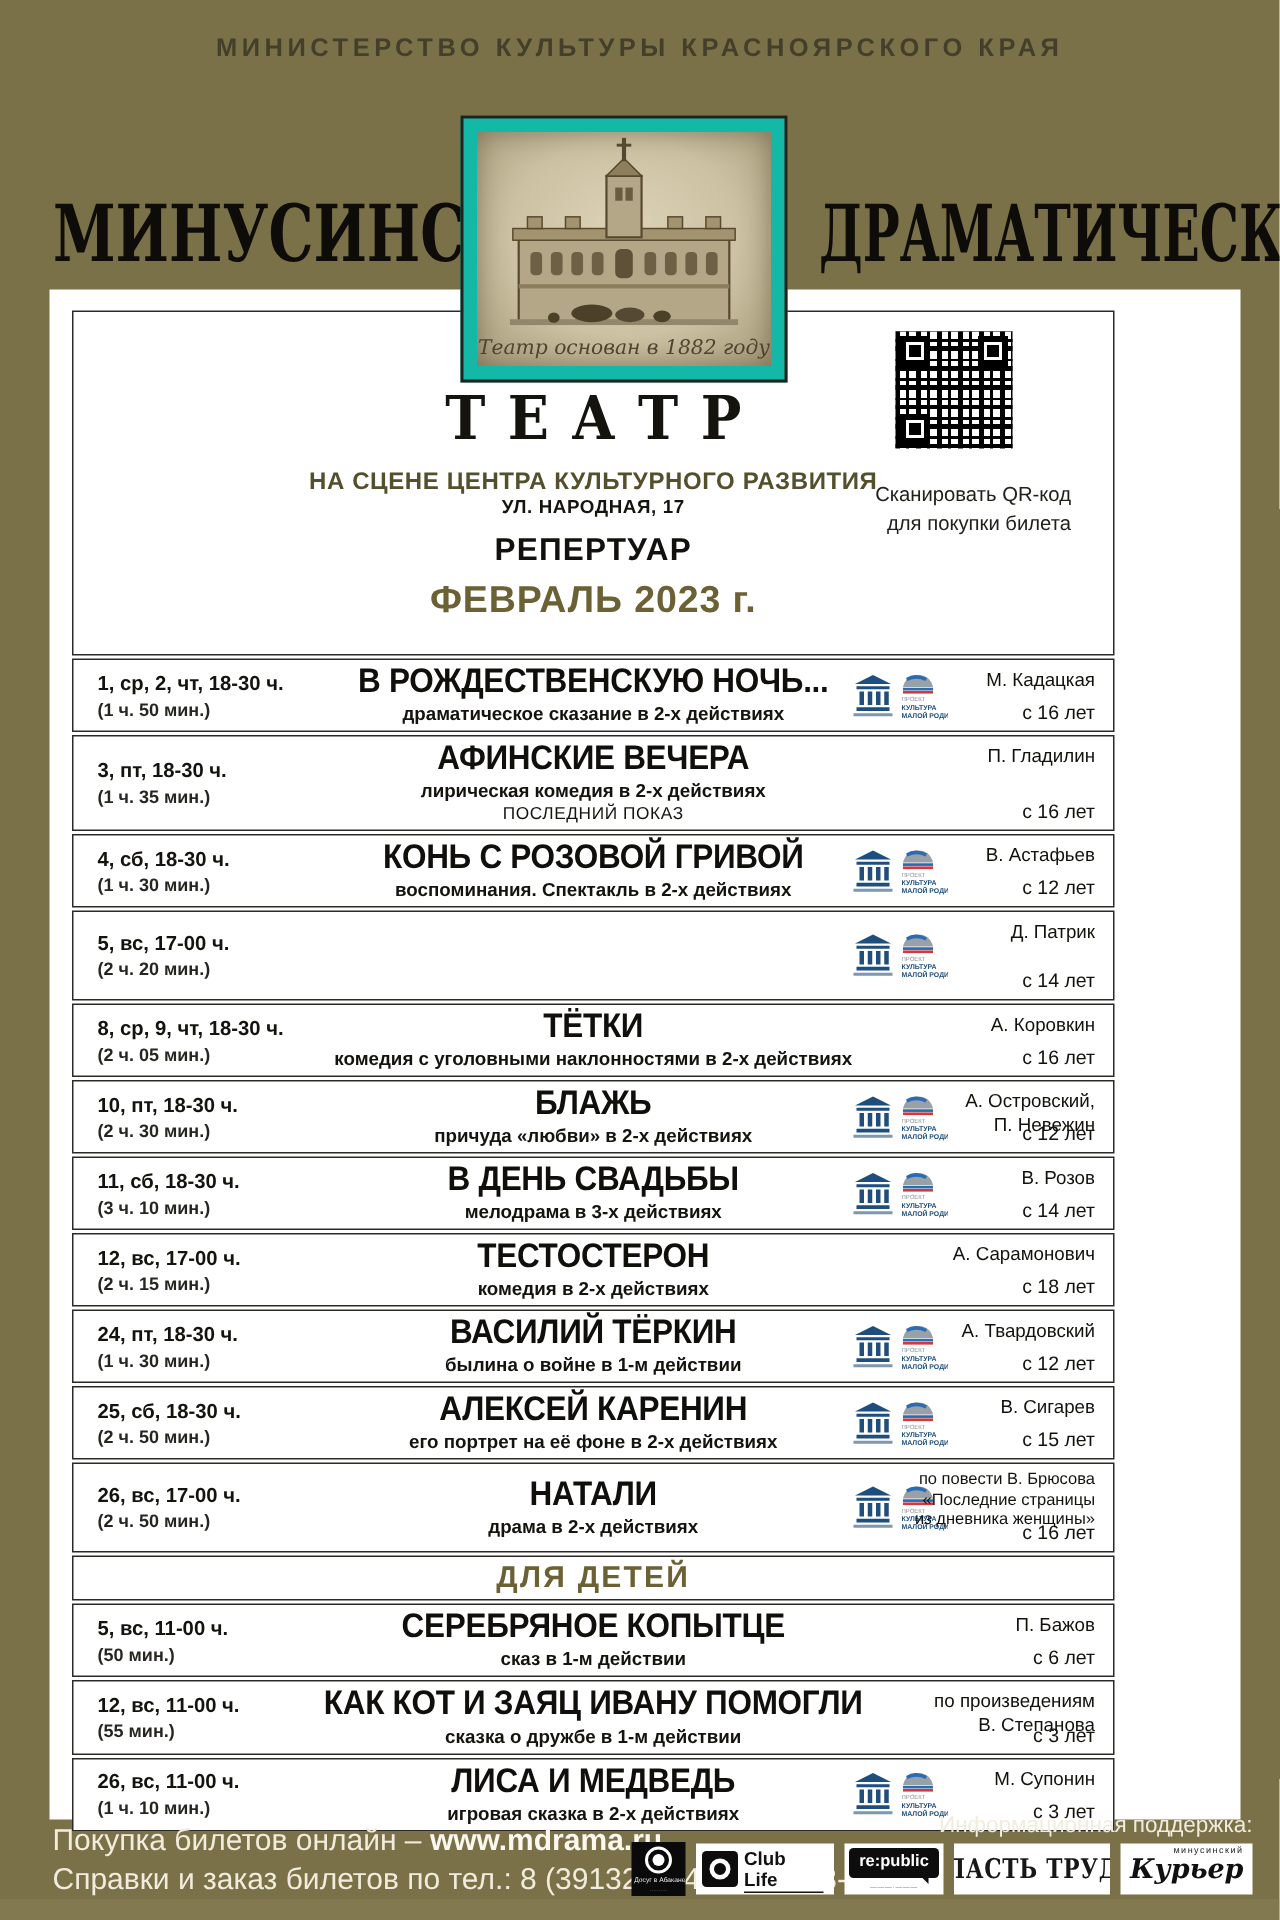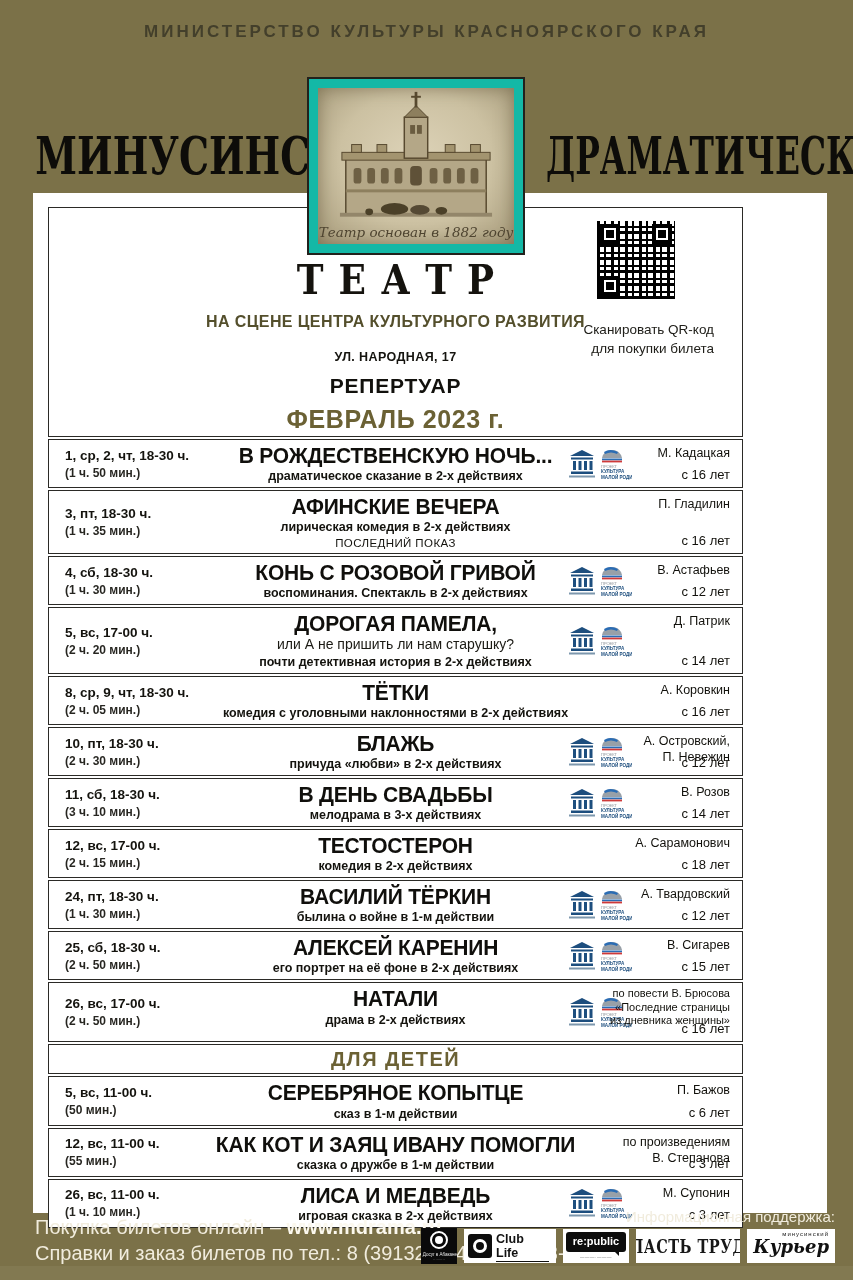--- a/index.html
+++ b/index.html
@@ -40,38 +40,38 @@
   
   .white-panel{position:absolute;left:33px;top:193px;width:794px;height:1020px;background:#fff}
   .inner{position:absolute;left:15px;top:14px;width:695px;display:flex;flex-direction:column;gap:2px}
   .box{border:1px solid #2b2a26;background:#fff;box-sizing:border-box}
 
   
   .head-box{height:230px;position:relative;text-align:center}
   .teatr{margin-top:50px;font-family:"DejaVu Serif","Liberation Serif",serif;font-weight:bold;font-size:36px;color:#15130e;transform:scaleY(1.12)}
   .teatr span{display:inline-block;letter-spacing:15px;margin-right:-15px}
   .stage-line{margin-top:13px;font-weight:bold;font-size:16px;color:#544f2c;letter-spacing:.4px}
-  .addr-line{margin-top:19px;font-weight:bold;font-size:12.5px;color:#15140f;letter-spacing:.4px}
+  .addr-line{margin-top:0;font-weight:bold;font-size:12.5px;color:#15140f;letter-spacing:.4px}
   .repertuar{margin-top:10px;font-weight:bold;font-size:21px;color:#12110d;letter-spacing:.8px}
   .month{margin-top:7px;font-weight:bold;font-size:25px;color:#6b6134;letter-spacing:.6px}
 
   .qr-wrap{position:absolute;top:13px;right:28px;width:156px;text-align:right}
   .qr{
     position:relative;width:78px;height:78px;margin:0 auto;background-color:#fff;
     background-image:
       repeating-linear-gradient(0deg,#000 0 3px,transparent 3px 6px,#000 6px 8px,transparent 8px 13px),
       repeating-linear-gradient(90deg,#000 0 3px,transparent 3px 7px,#000 7px 9px,transparent 9px 14px);
   }
   .fp{position:absolute;width:20px;height:20px;border:4px solid #000;background:#fff;box-sizing:border-box}
   .fp::after{content:"";position:absolute;inset:2px;background:#000}
   .fp.tl{left:3px;top:3px}.fp.tr{right:3px;top:3px}.fp.bl{left:3px;bottom:3px}
   .qr-caption{margin-top:22px;font-size:13.5px;color:#21201b;line-height:1.4}
 
   
-  .row{min-height:48px;position:relative;display:flex;flex-direction:column;align-items:center;justify-content:flex-start;text-align:center;padding:4px 0}
+  .row{min-height:48px;position:relative;display:flex;flex-direction:column;align-items:center;justify-content:center;text-align:center;padding:4px 0}
   .row.tall{min-height:60px}
   .when{position:absolute;left:16px;top:50%;transform:translateY(-50%);text-align:left}
   .w1{font-size:13.5px;font-weight:bold;color:#14130e;white-space:nowrap}
   .w2{font-size:12px;font-weight:bold;color:#14130e;margin-top:3px;opacity:.92}
   .center-col{max-width:432px}
   .show-title{font-size:21px;font-weight:bold;color:#100f0c;line-height:1.05;letter-spacing:-.2px;transform:scaleY(1.08)}
   .show-sub{font-size:14px;color:#1b1a14;margin-top:2px}
   .show-genre{font-size:12.5px;font-weight:bold;color:#14130e;margin-top:3px}
   .show-note{font-size:11.5px;color:#14130e;margin-top:3px;letter-spacing:.4px}
   .show-sub:empty,.show-genre:empty,.show-note:empty{display:none}
@@ -245,26 +245,20 @@
       <text x="33" y="26" font-size="4.6" font-weight="bold" fill="#1d4e7e" font-family="Liberation Sans,sans-serif">КУЛЬТУРА</text>
       <text x="33" y="31.5" font-size="4.6" font-weight="bold" fill="#1d4e7e" font-family="Liberation Sans,sans-serif">МАЛОЙ РОДИНЫ</text>
     </svg>
     <div class="author">В. Астафьев</div>
     <div class="age">с 12 лет</div>
   </div><div class="box row tall">
     <div class="when">
       <div class="w1">5, вс, 17-00 ч.</div>
       <div class="w2">(2 ч. 20 мин.)</div>
     </div>
-    <div class="center-col">
-      <div class="show-title">ДОРОГАЯ ПАМЕЛА,</div>
-      <div class="show-sub">или А не пришить ли нам старушку?</div>
-      <div class="show-genre">почти детективная история в 2-х действиях</div>
-
-    </div>
     <svg class="kultura" viewBox="0 0 64 34">
       <polygon points="2,9 14,3 26,9" fill="#1d4e7e"></polygon>
       <rect x="3" y="10.5" width="22" height="2" fill="#1d4e7e"></rect>
       <rect x="5" y="14" width="3" height="9" fill="#1d4e7e"></rect>
       <rect x="10.5" y="14" width="3" height="9" fill="#1d4e7e"></rect>
       <rect x="16" y="14" width="3" height="9" fill="#1d4e7e"></rect>
       <rect x="21.5" y="14" width="3" height="9" fill="#1d4e7e"></rect>
       <rect x="3" y="24.5" width="22" height="2.5" fill="#1d4e7e"></rect>
       <rect x="1" y="28.5" width="26" height="2" fill="#7d97ad"></rect>
       <path d="M34 11 q2 -8 10 -8 q8 0 10 8 z" fill="#98a0a8"></path>

